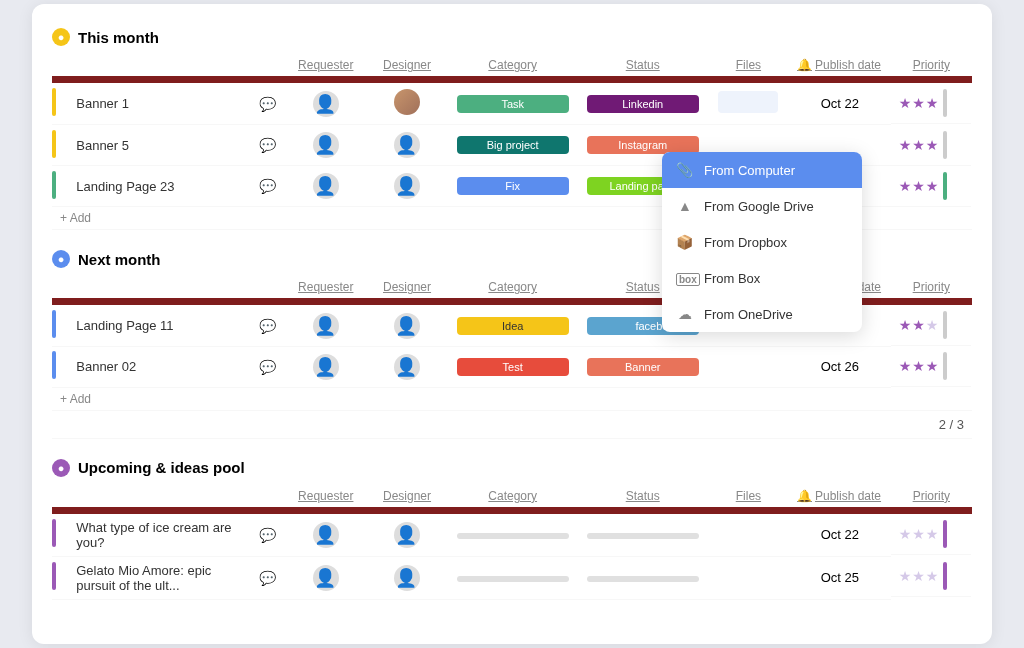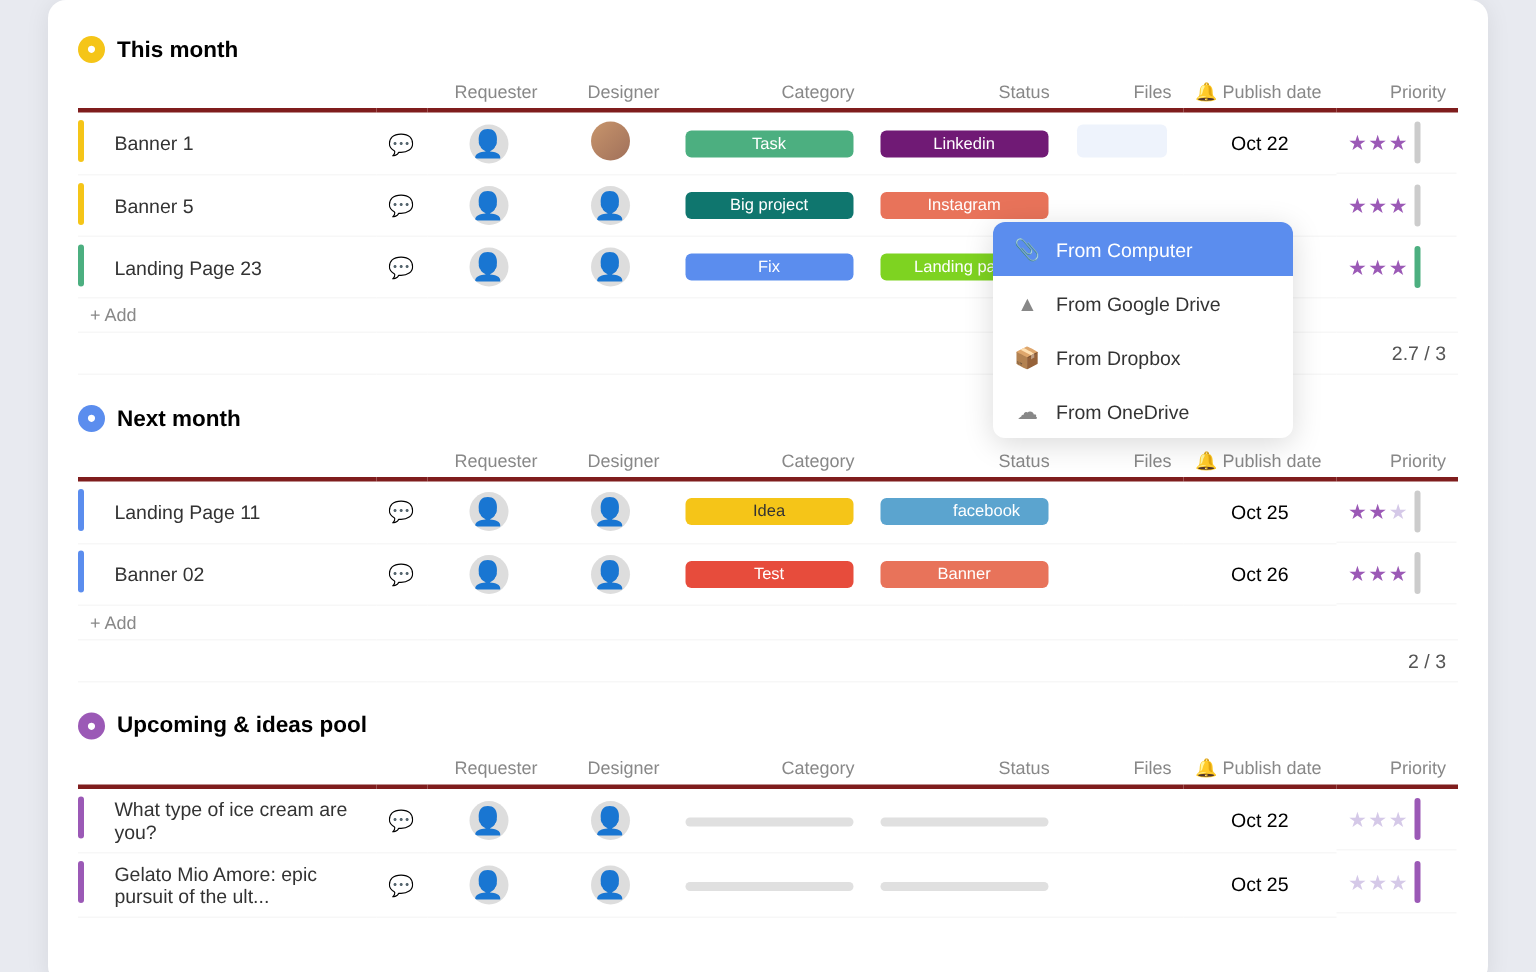--- a/index.html
+++ b/index.html
@@ -41,23 +41,24 @@
     .icon-yellow { background: #f5c518; color: #fff; }
     .icon-blue { background: #5b8dee; color: #fff; }
     .icon-purple { background: #9b59b6; color: #fff; }
 
     
     .table { width: 100%; border-collapse: collapse; }
     .table th {
       font-size: 12px;
       font-weight: 500;
       color: #888;
-      text-align: right;
+      text-align: center;
       padding: 4px 8px;
-      border-bottom: 3px solid #7f1d1d;
+      border-bottom: 7px solid #7f1d1d;
+      text-decoration: underline;
     }
     .table td {
       padding: 6px 8px;
       vertical-align: middle;
       border-bottom: 1px solid #f7f7f7;
     }
     .col-name { width: 180px; }
     .col-comment { width: 30px; }
     .col-requester { width: 80px; text-align: center; }
     .col-designer { width: 80px; text-align: center; }
@@ -272,23 +273,20 @@
           <span></span>
         </td>
         <td class="col-priority" style="display:flex;align-items:center;gap:4px;">
           <span class="stars"><span class="star-filled">★</span><span class="star-filled">★</span><span class="star-filled">★</span></span>
           <span class="color-bar pbar-green"></span>
         </td>
       </tr>
             <tr class="add-row">
               <td colspan="10">+ Add</td>
             </tr>
-            <tr class="summary-row">
-              <td colspan="10">2.7 / 3</td>
-            </tr>
           </tbody>
         </table>
       </div>
       <div class="section">
         <div class="section-header">
       <span class="section-icon icon-blue">●</span>
       <span>Next month</span>
     </div>
         <table class="table">
       <thead>
@@ -460,17 +458,21 @@
     </div>
       <div class="dropdown-item">
       <span class="dd-icon">▲</span>
       <span>From Google Drive</span>
     </div>
       <div class="dropdown-item">
       <span class="dd-icon">📦</span>
       <span>From Dropbox</span>
     </div>
       <div class="dropdown-item">
+      <span class="dd-icon"><span style="font-size:10px;font-weight:700;border:1px solid currentColor;padding:0 2px;border-radius:2px;">box</span></span>
+      <span>From Box</span>
+    </div>
+      <div class="dropdown-item">
       <span class="dd-icon">☁</span>
       <span>From OneDrive</span>
     </div>
     </div>
 </div>
 
 </body></html>

